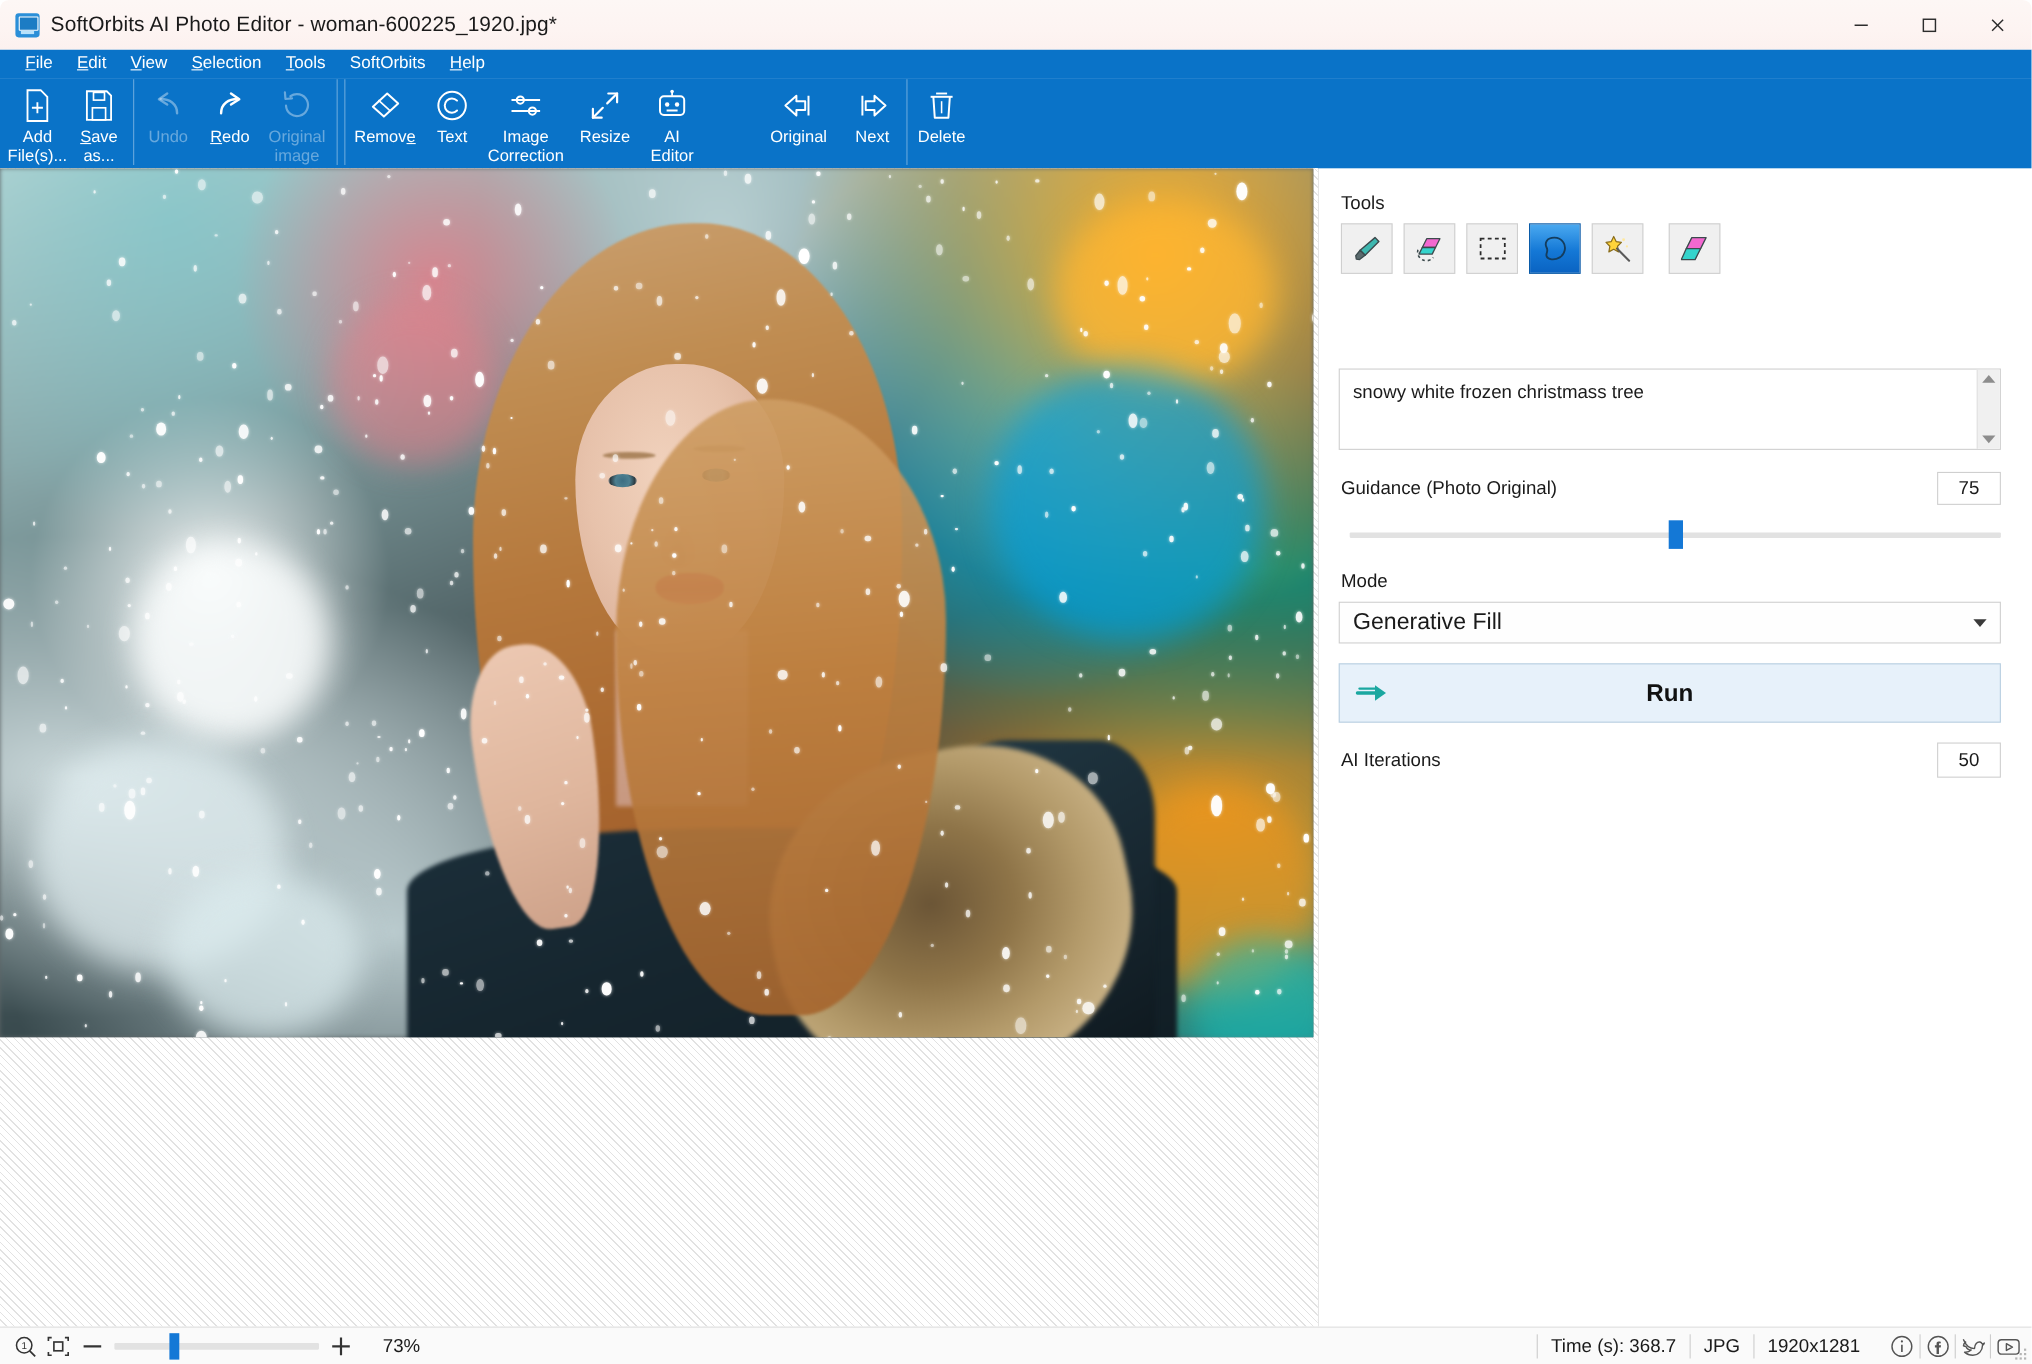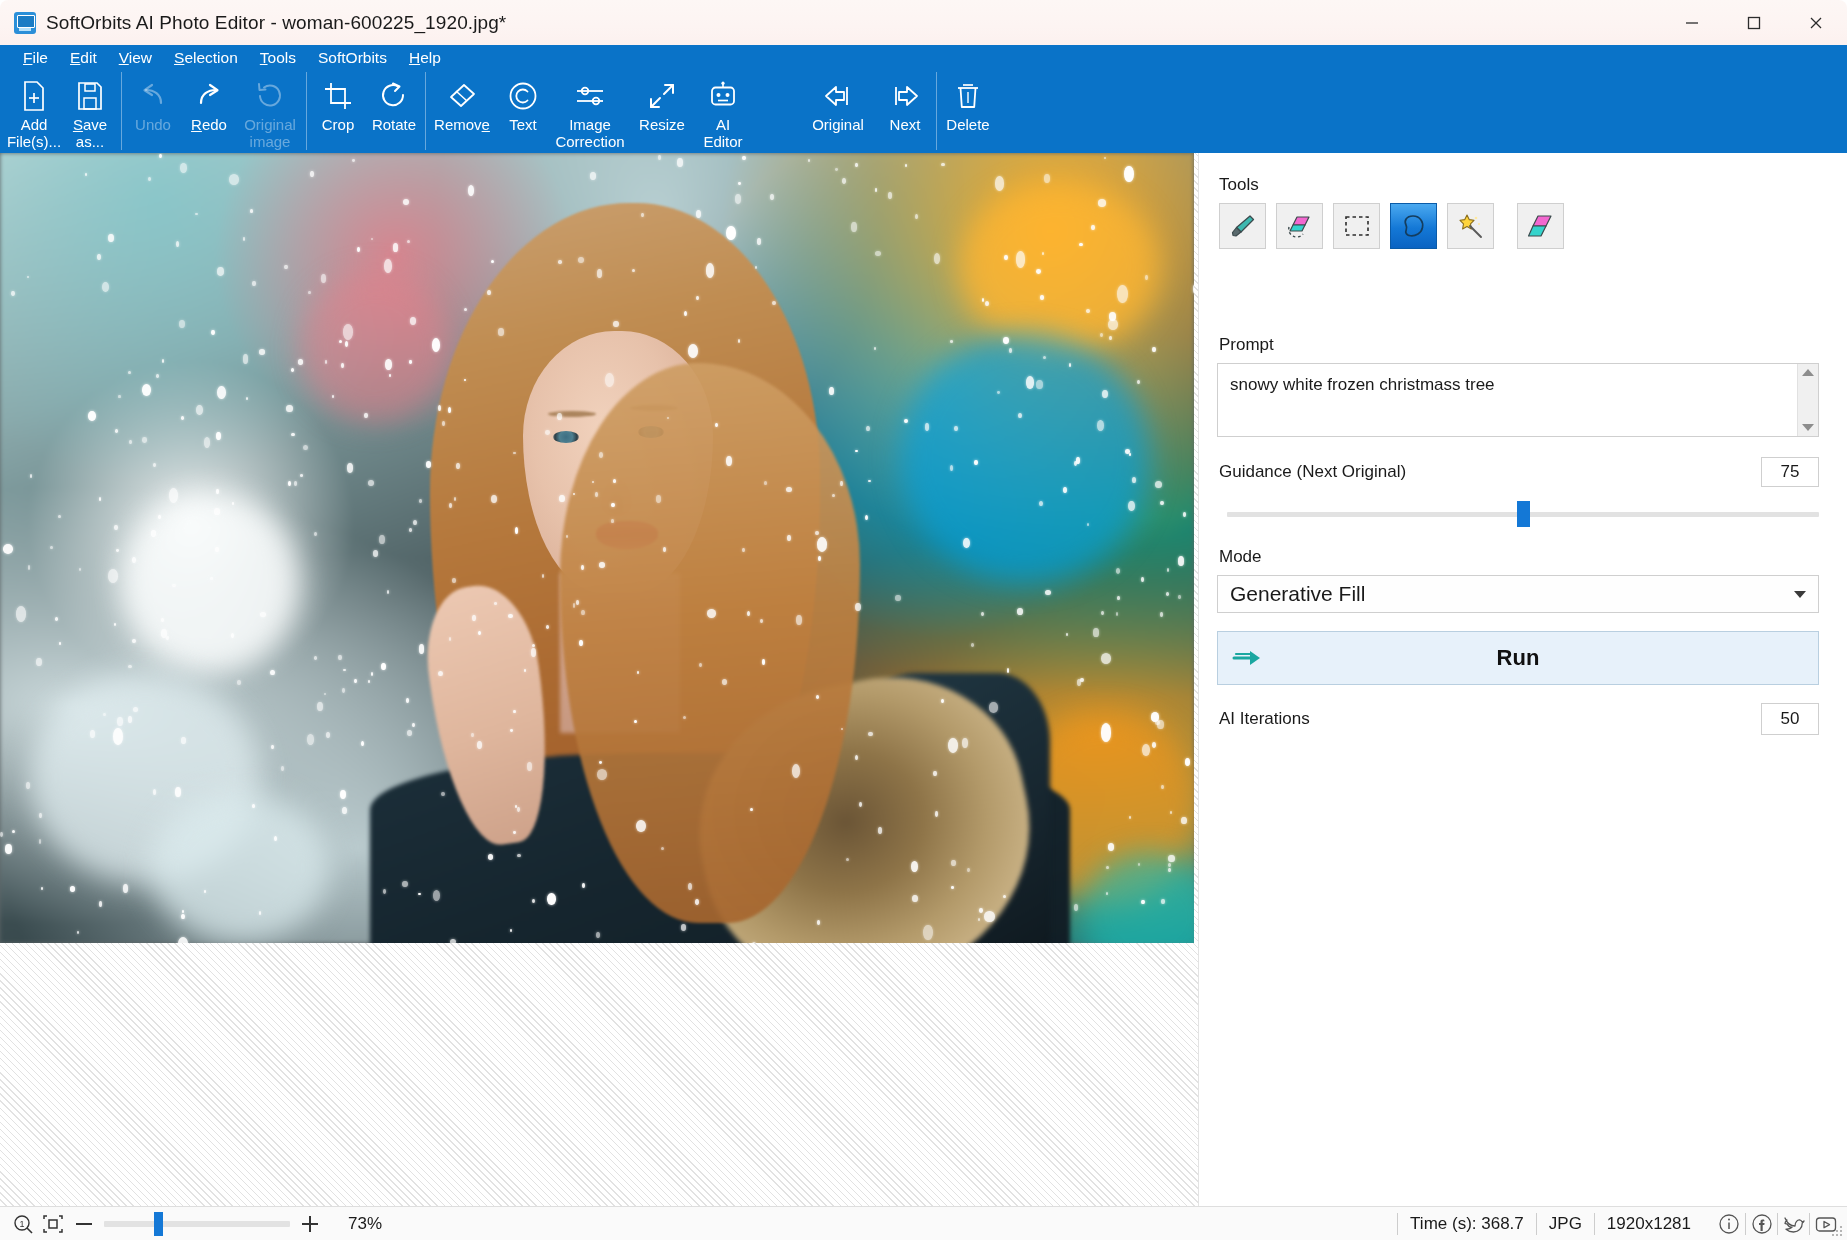--- a/index.html
+++ b/index.html
@@ -576,40 +576,20 @@
               <path d="M4 3 L4.5 9 L10.5 8.5" fill="none" stroke="currentColor" stroke-width="2" stroke-linecap="round" stroke-linejoin="round"></path>
             </svg>
         </div>
         <div class="tb-lbl">Original</div>
         <div class="tb-lbl">image</div>
       </div>
     </div>
 
     <div class="tb-sep"></div>
 
-    <div class="tb-group">
-      <div class="tb-btn">
-        <div class="tb-ico">
-          <svg width="30" height="30" viewBox="0 0 30 30">
-              <path d="M8 2 v20 h20" fill="none" stroke="#fff" stroke-width="1.8"></path>
-              <path d="M2 8 h20 v20" fill="none" stroke="#fff" stroke-width="1.8"></path>
-            </svg>
-        </div>
-        <div class="tb-lbl">Crop</div>
-      </div>
-      <div class="tb-btn">
-        <div class="tb-ico">
-          <svg width="30" height="30" viewBox="0 0 30 30">
-              <path d="M24 14 A10 10 0 1 1 19 5.5" fill="none" stroke="#fff" stroke-width="2" stroke-linecap="round"></path>
-              <path d="M14 2.5 L20.5 5.5 L16 10" fill="none" stroke="#fff" stroke-width="2" stroke-linecap="round" stroke-linejoin="round"></path>
-            </svg>
-        </div>
-        <div class="tb-lbl">Rotate</div>
-      </div>
-    </div>
 
     <div class="tb-sep"></div>
 
     <div class="tb-group">
       <div class="tb-btn wide">
         <div class="tb-ico">
           <svg width="32" height="30" viewBox="0 0 32 30">
               <path d="M18 4 L28 13 L15 25 L5 16 Z" fill="none" stroke="#fff" stroke-width="1.8" stroke-linejoin="round"></path>
               <line x1="10" y1="10" x2="21" y2="20" stroke="#fff" stroke-width="1.5"></line>
             </svg>
@@ -1196,31 +1176,30 @@
         <div class="tool-btn gap">
           <svg width="26" height="26" viewBox="0 0 26 26">
               <path d="M10 3 L23 3 L18 13 L5 13 Z" fill="#f368d0" stroke="#3c4a4d" stroke-width="1.2" stroke-linejoin="round"></path>
               <path d="M5 13 L18 13 L13 23 L0.5 23 Z" fill="#35d4cc" stroke="#3c4a4d" stroke-width="1.2" stroke-linejoin="round"></path>
             </svg>
         </div>
       </div>
 
       <div style="height:72px"></div>
 
-      <div class="side-lbl">Prompt</div>
       <div class="prompt-box">
         <textarea class="prompt-text" style="">snowy white frozen christmass tree</textarea>
         <div class="prompt-scroll">
           <div class="arrow-up"></div>
           <div class="arrow-down"></div>
         </div>
       </div>
 
       <div class="guid-row">
-        <div class="guid-lbl">Guidance (Next Original)</div>
+        <div class="guid-lbl">Guidance (Photo Original)</div>
         <div class="num-box">75</div>
       </div>
       <div class="slider">
         <div class="slider-track"></div>
         <div class="slider-thumb" id="guid-thumb" style="left: calc(50% - 6px);"></div>
       </div>
 
       <div class="side-lbl">Mode</div>
       <div class="select-box">
         <span>Generative Fill</span>

